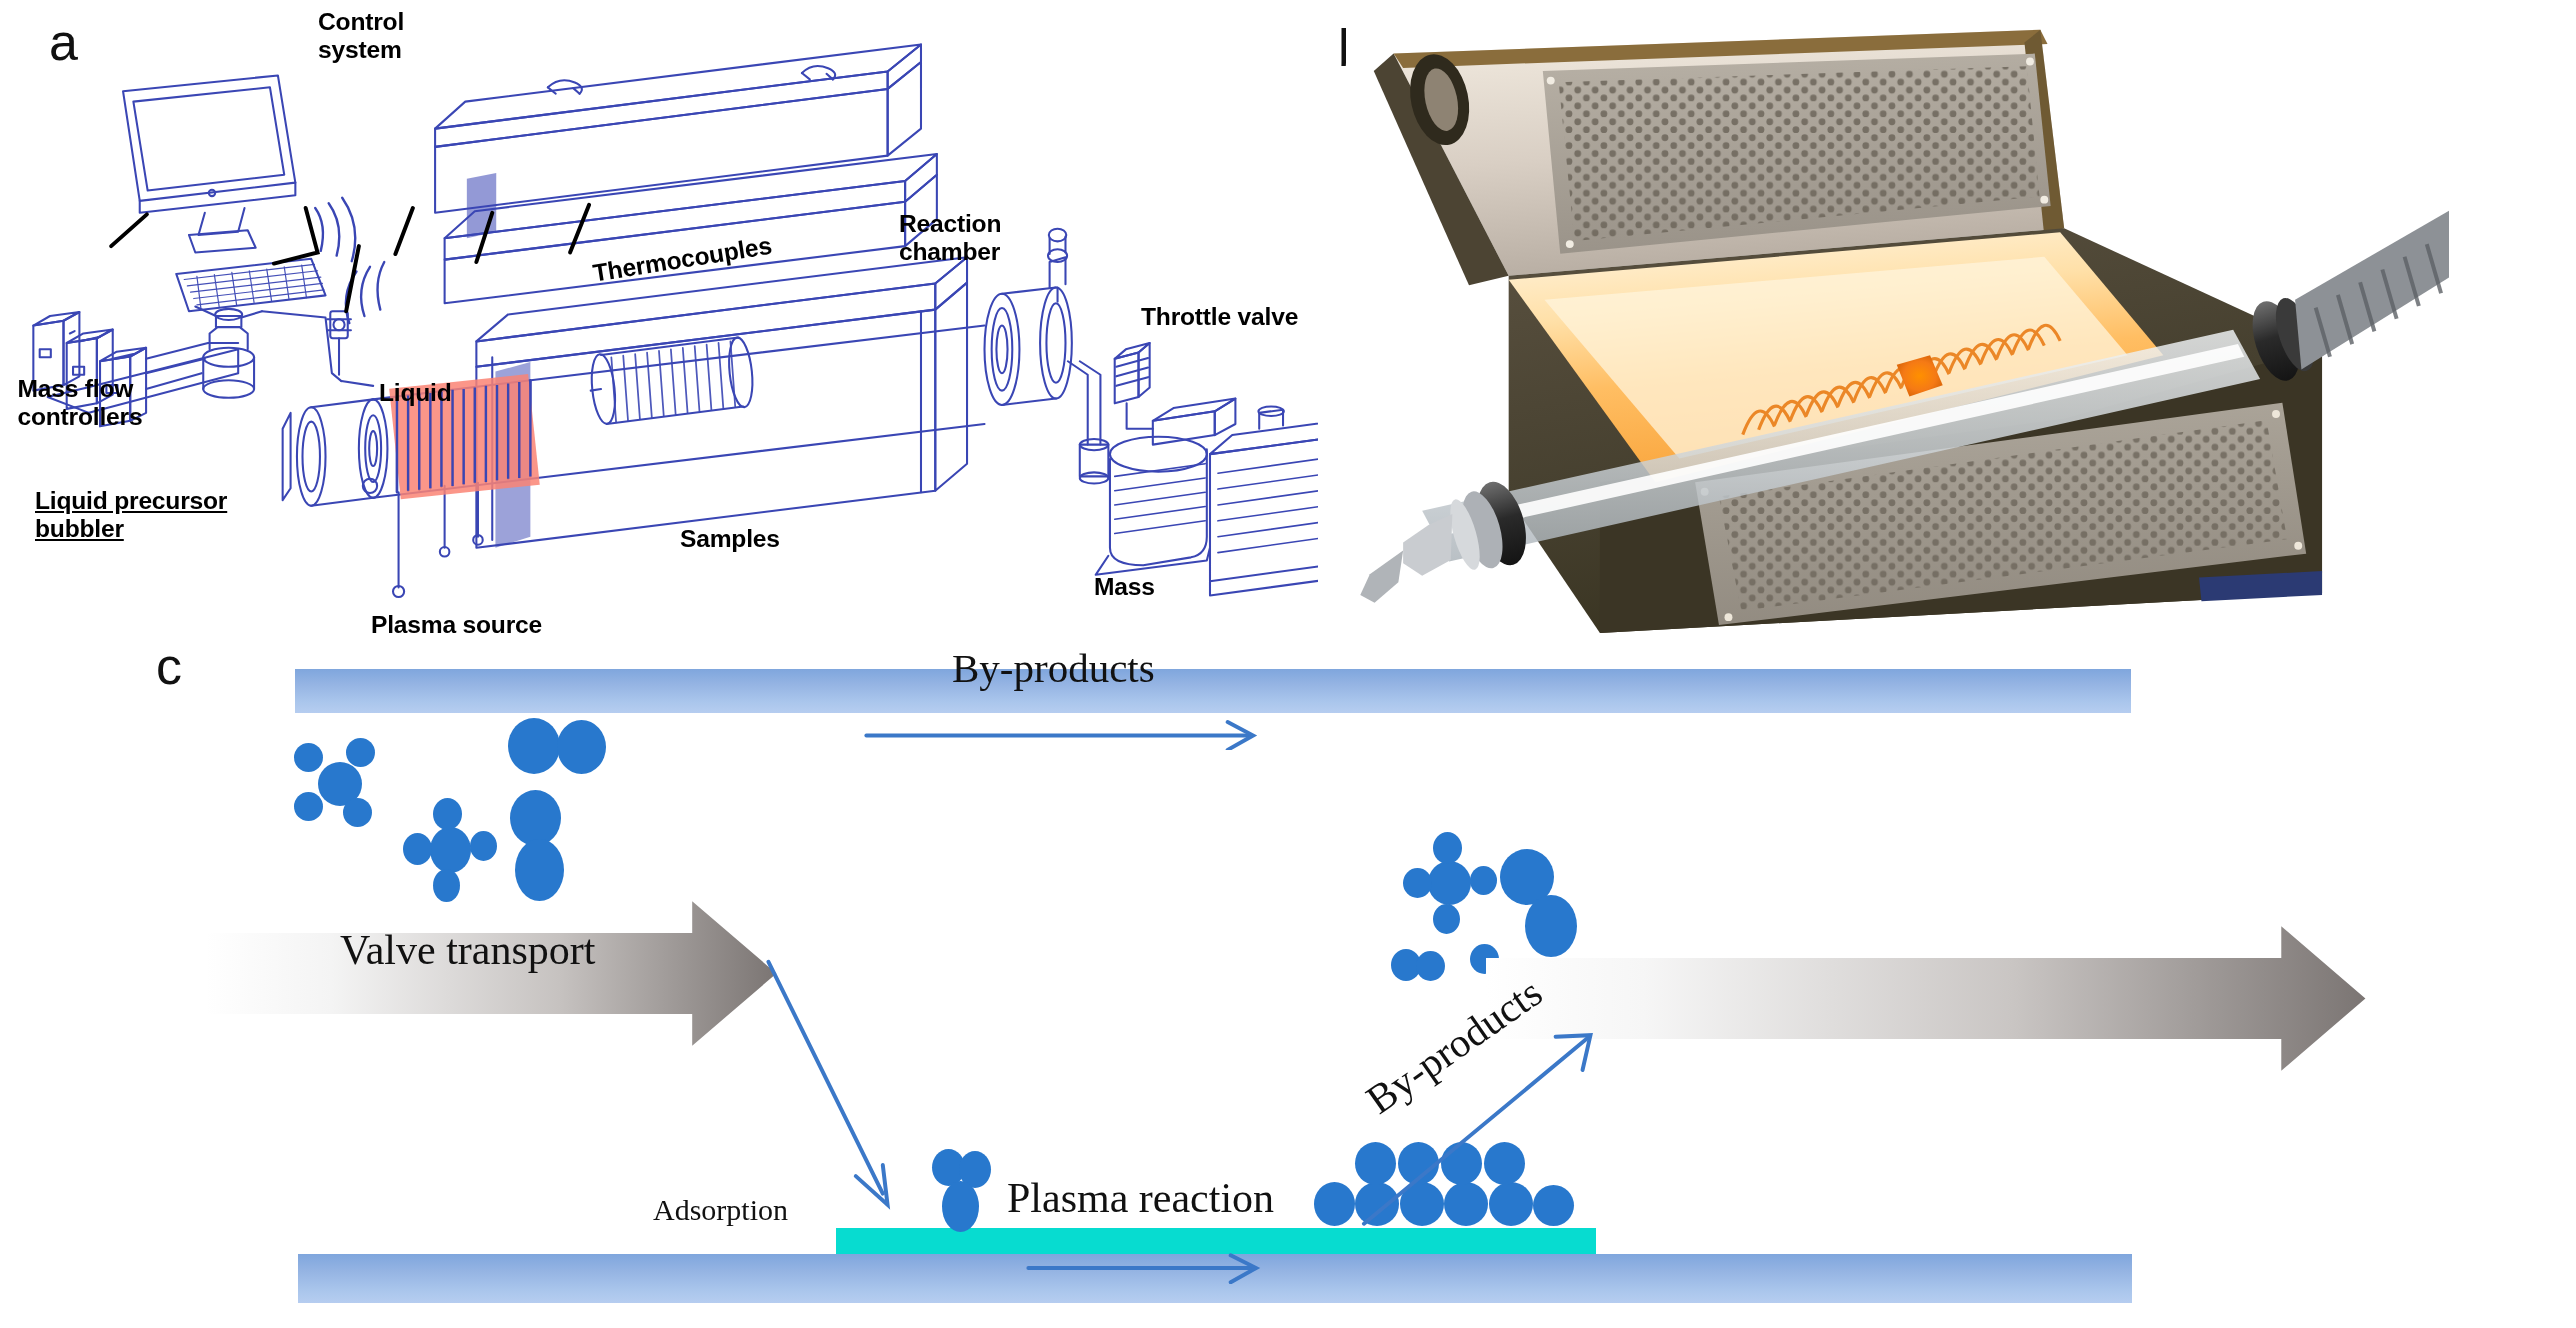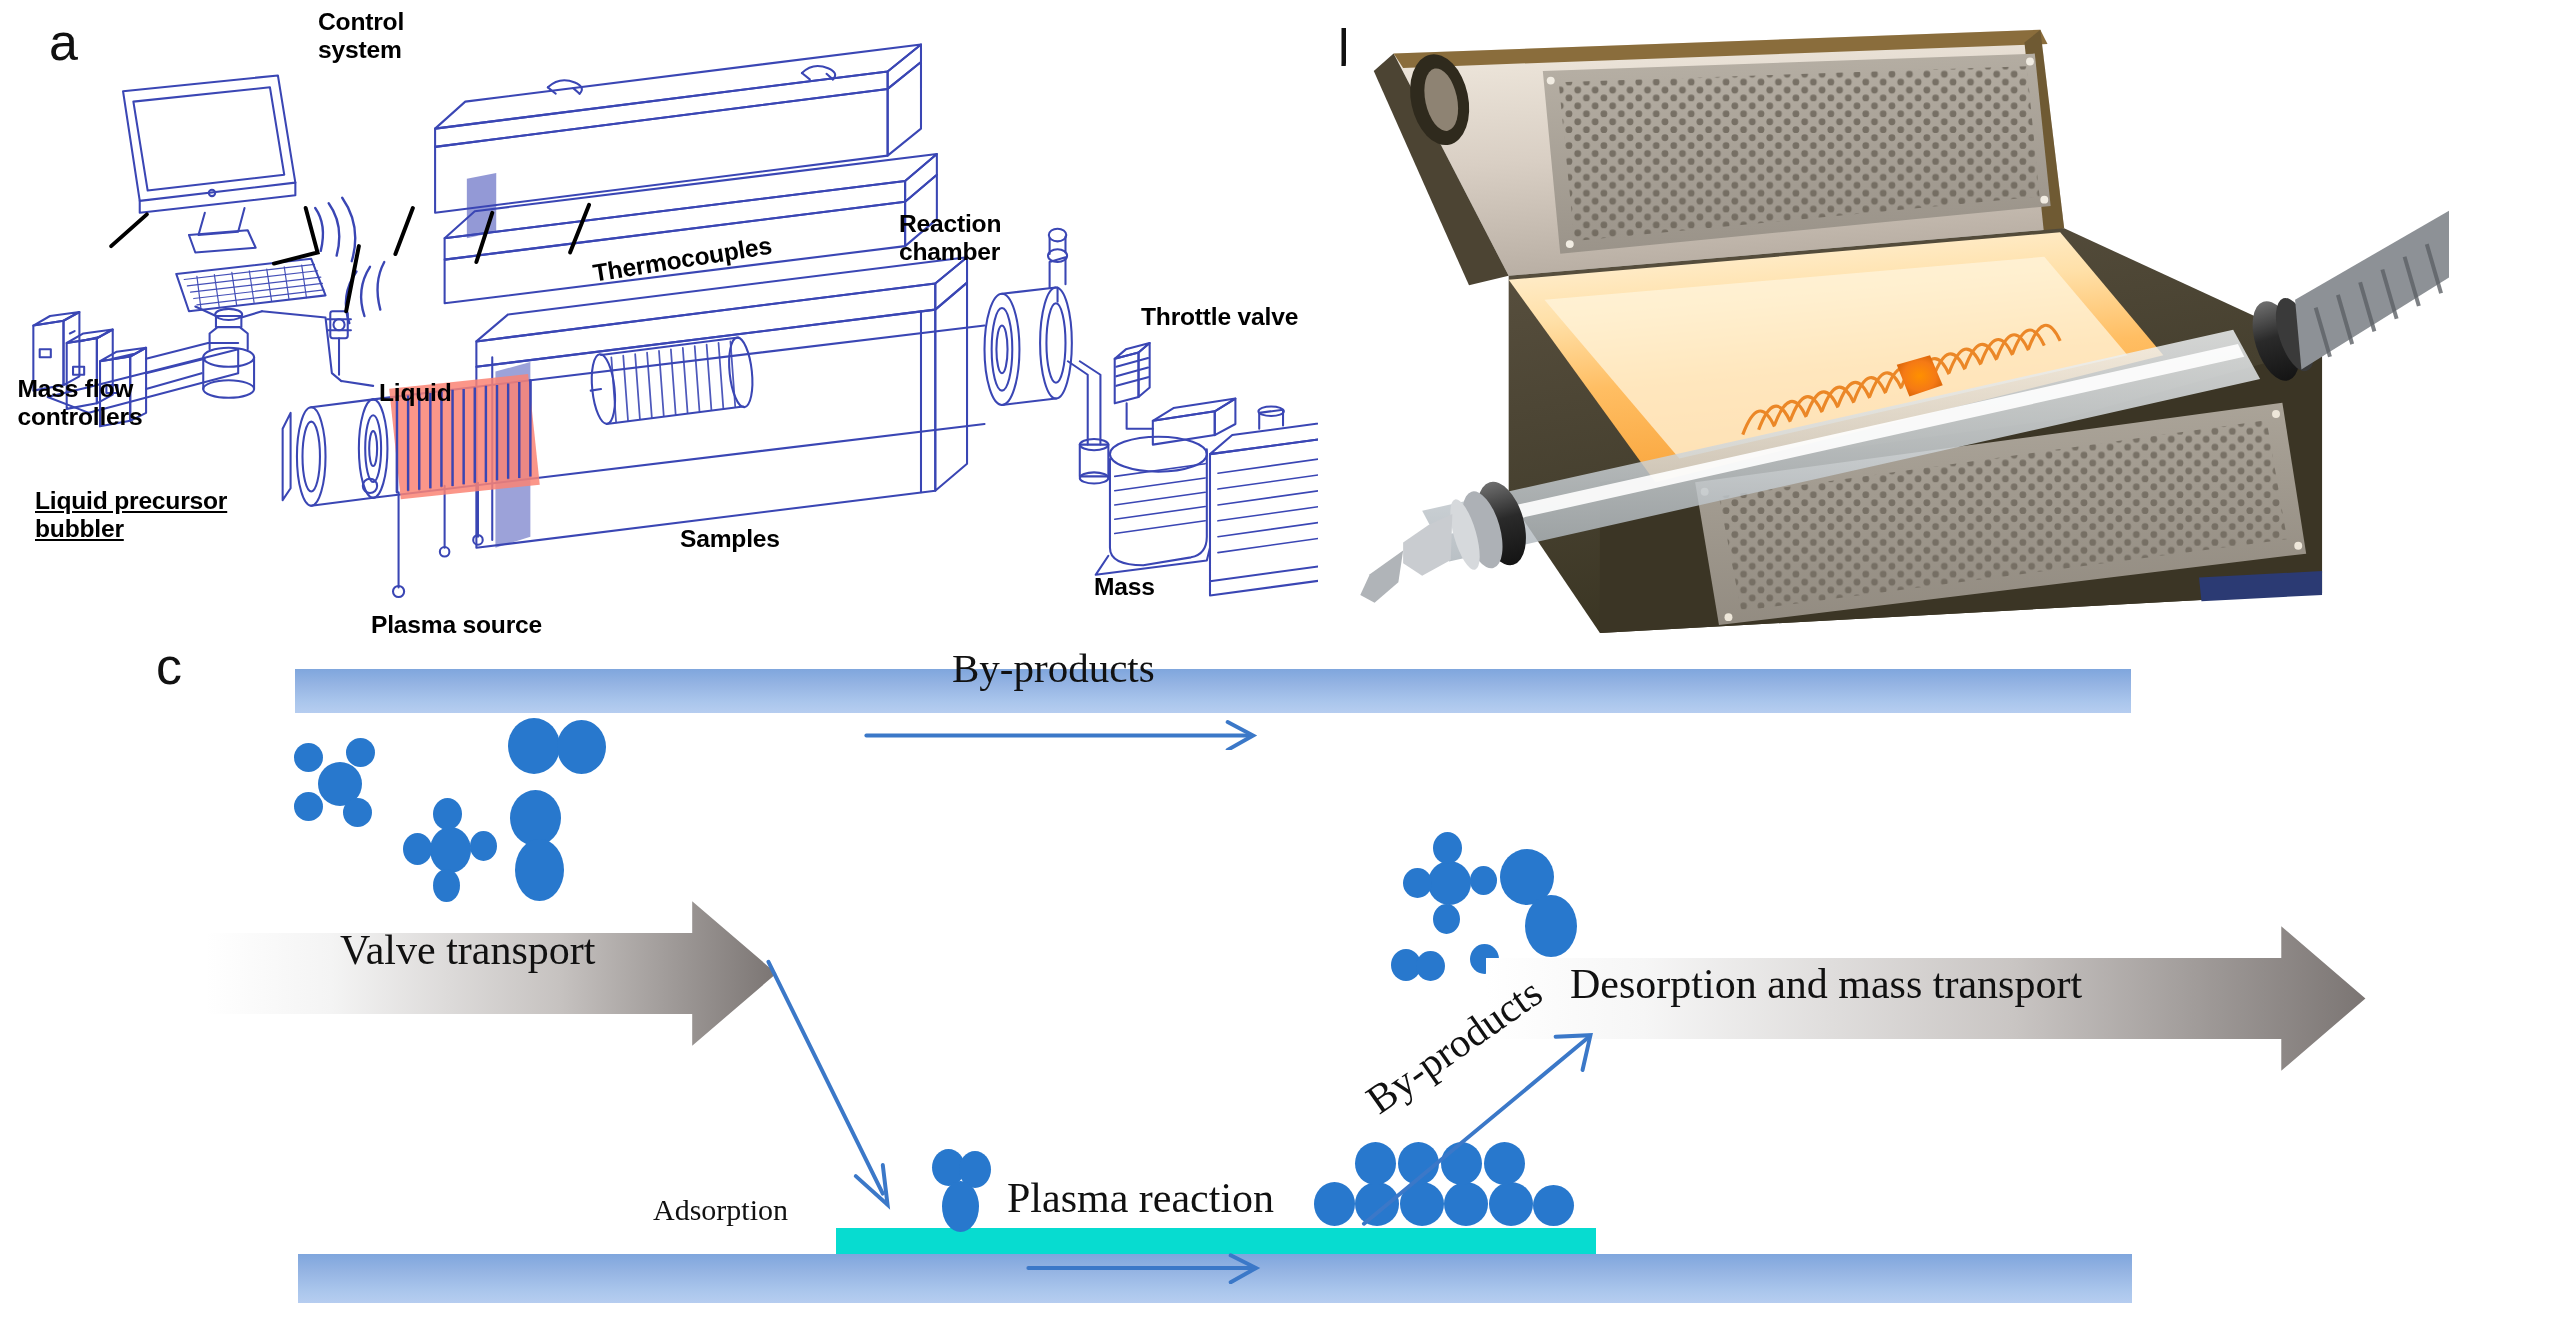--- a/index.html
+++ b/index.html
@@ -587,21 +587,20 @@
         <linearGradient id="grayArrow2" x1="0" y1="0" x2="1" y2="0">
           <stop offset="0%" stop-color="#ffffff"></stop>
           <stop offset="18%" stop-color="#f6f6f6"></stop>
           <stop offset="60%" stop-color="#c9c5c3"></stop>
           <stop offset="100%" stop-color="#7b7573"></stop>
         </linearGradient>
       </defs>
       <path d="M0 44 L1002 44 L1002 4 L1108 95 L1002 186 L1002 146 L0 146 Z" fill="url(#grayArrow2)"></path>
     </svg>
 
-    <span class="c-text" style="left:1570px; top:316px; font-size:42px;">Desorption and mass transport</span>
 
     <svg class="thin-arrow" style="left:762px; top:310px;" viewBox="0 0 200 330" width="159" height="262">
       <g stroke="#3b78c8" stroke-width="5" fill="none" stroke-linecap="round">
         <path d="M8 6 L152 298"></path>
         <path d="M118 276 L158 312 L152 262"></path>
       </g>
     </svg>
 
     <span class="c-text" style="left:653px; top:548px; font-size:30px;">Adsorption</span>
 

